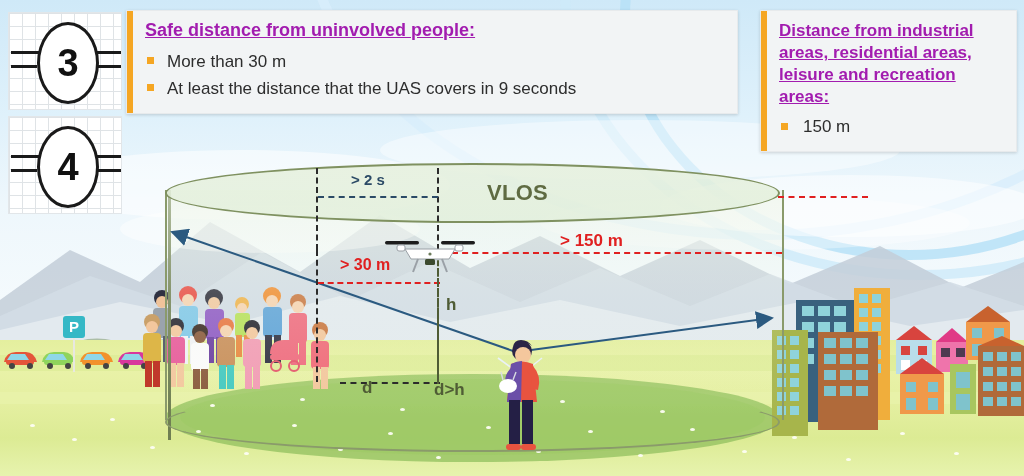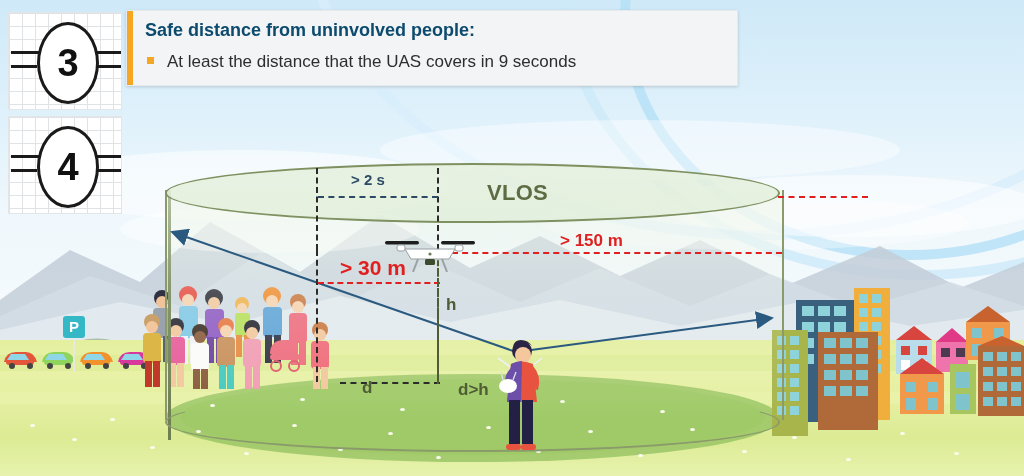--- a/index.html
+++ b/index.html
@@ -58,25 +58,25 @@
            background:linear-gradient(180deg,rgba(231,241,223,.92),rgba(224,238,216,.72));}
   .cyl-bot{position:absolute;left:165px;top:392px;width:611px;height:56px;
            border:2px solid #8a9a6b;border-radius:50%;border-top-color:transparent;
            background:transparent;}
 
   
   .lbl{position:absolute;font-weight:bold;white-space:nowrap;}
   .lbl-vlos{left:487px;top:180px;font-size:22px;color:#5f6b42;letter-spacing:.3px;text-align:center;}
   .lbl-2s{left:351px;top:171px;font-size:15px;color:#2b4a66;}
   .lbl-150{left:560px;top:231px;font-size:17px;color:#e02020;}
-  .lbl-30{left:340px;top:256px;font-size:21px;color:#e02020;}
+  .lbl-30{left:340px;top:256px;font-size:16px;color:#e02020;}
   .lbl-max{left:780px;top:202px;font-size:17px;color:#e02020;}
   .lbl-h{left:446px;top:295px;font-size:17px;color:#4f5c35;}
   .lbl-d{left:362px;top:378px;font-size:17px;color:#4f5c35;}
-  .lbl-dh{left:434px;top:380px;font-size:17px;color:#4f5c35;margin-left:24px;}
+  .lbl-dh{left:434px;top:380px;font-size:17px;color:#4f5c35;}
 
   
   .dash{position:absolute;}
   .dash-h{border-top-width:2px;border-top-style:dashed;height:0;}
   .dash-v{border-left-width:2px;border-left-style:dashed;width:0;}
   .d-red{border-color:#e02020;}
   .d-dark{border-color:#2b2b2b;}
   .d-olive{border-color:#4f5c35;}
   .d-navy{border-color:#2b4a66;}
 
@@ -130,21 +130,21 @@
   .badge .ln1{left:2px;top:38px;width:34px;}
   .badge .ln2{left:2px;top:52px;width:26px;}
   .badge .ln3{left:80px;top:38px;width:32px;}
   .badge .ln4{left:86px;top:52px;width:26px;}
 
   
   .callout{position:absolute;background:#f2f4f5;border:1px solid #e7eaec;
            box-shadow:0 1px 3px rgba(0,0,0,.16);}
   .callout .accent{position:absolute;left:0;top:0;bottom:0;width:6px;background:#f5a623;}
   .callout .inner{padding:9px 14px 10px 18px;}
-  .callout .title{font-size:18px;font-weight:bold;color:#0c4a6e;line-height:1.22;}
+  .callout .title{font-size:18px;font-weight:bold;color:#a21caf;line-height:1.22;text-decoration:underline;}
   .callout ul{list-style:none;margin:6px 0 0 0;padding:0;}
   .callout li{position:relative;padding-left:22px;font-size:17px;color:#2d2d2d;line-height:1.62;}
   .callout li::before{content:"";position:absolute;left:2px;top:9px;width:7px;height:7px;background:#f5a623;}
 
   .box-left{left:126px;top:10px;width:610px;}
   .box-right{left:760px;top:10px;width:255px;}
   .box-right .title{font-size:17px;line-height:1.30;}
   .box-right li{font-size:17px;line-height:1.55;padding-left:24px;}
 </style>
 </head>
@@ -557,19 +557,29 @@
     <div class="ln ln3"></div>
     <div class="ln ln4"></div>
     <div class="circle">4</div>
   </div>
 
   <div class="callout box-left">
     <div class="accent"></div>
     <div class="inner">
       <div class="title">Safe distance from uninvolved people:</div>
       <ul>
+        <li>More than 30 m</li>
         <li>At least the distance that the UAS covers in 9 seconds</li>
       </ul>
     </div>
   </div>
 
+  <div class="callout box-right">
+    <div class="accent"></div>
+    <div class="inner">
+      <div class="title">Distance from industrial areas, residential areas, leisure and recreation areas:</div>
+      <ul>
+        <li>150 m</li>
+      </ul>
+    </div>
+  </div>
 
 </div>
 
 </body></html>

